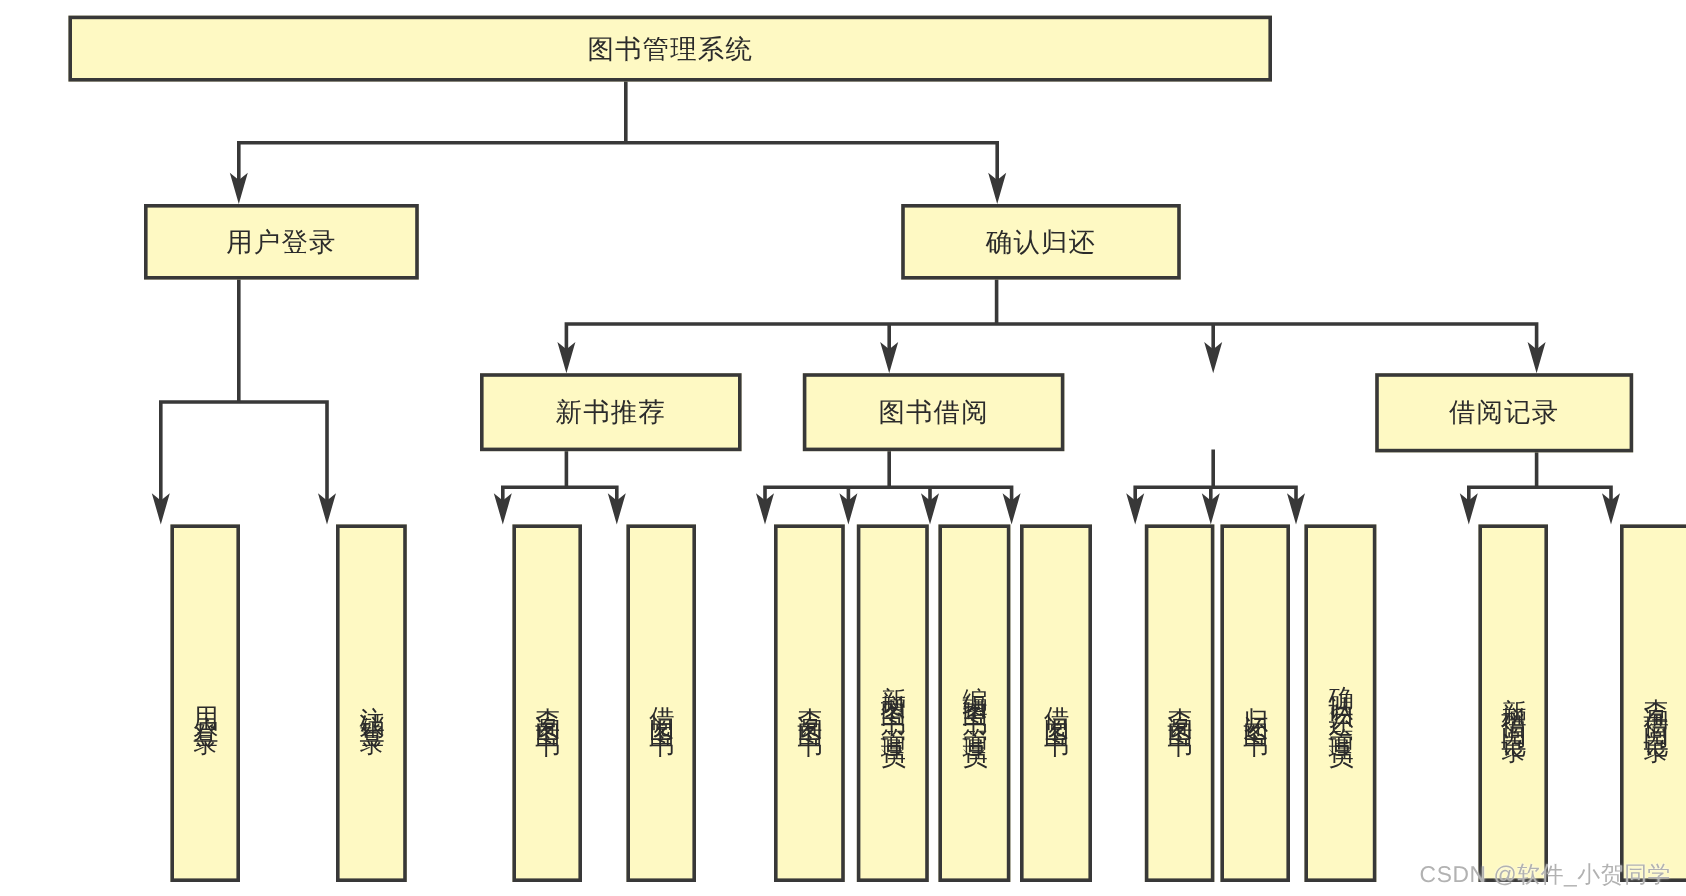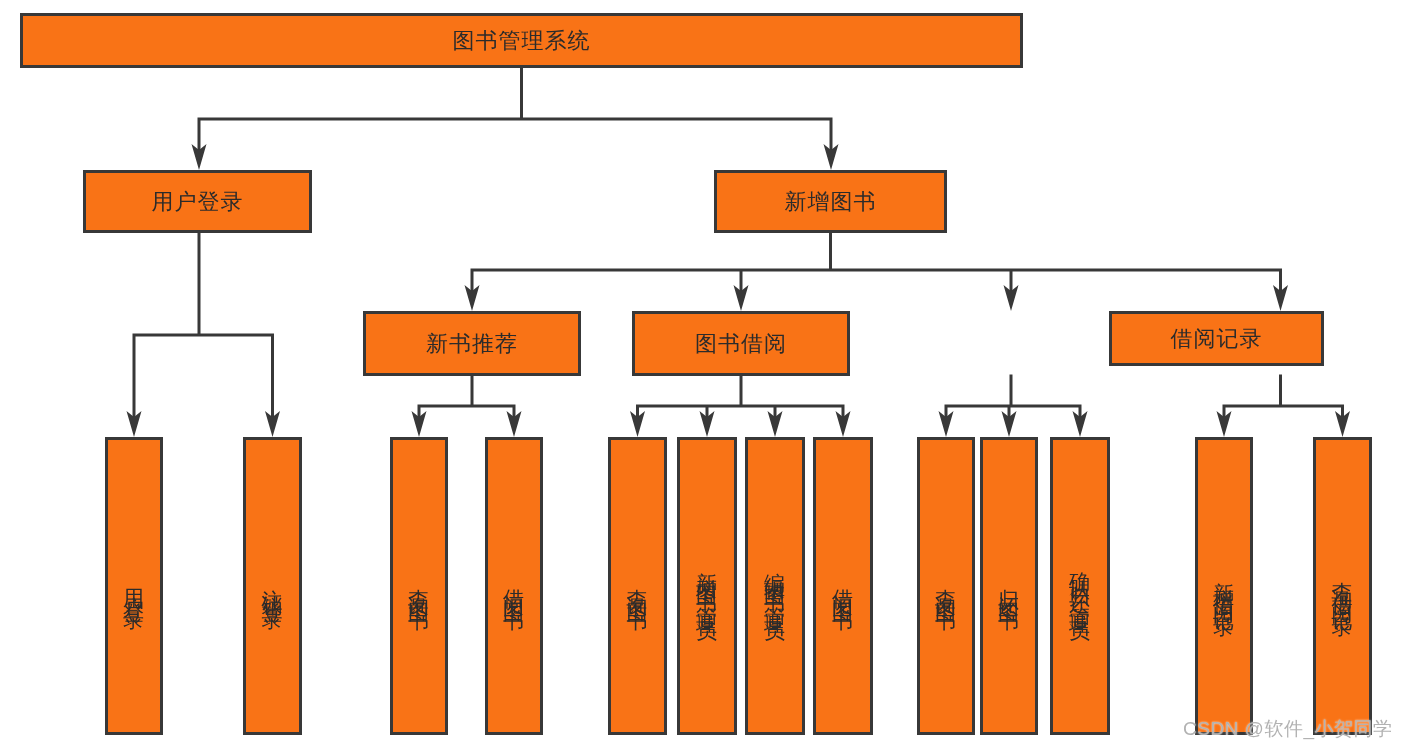--- a/index.html
+++ b/index.html
@@ -2,23 +2,23 @@
 <html style="--line: #383838; --ink: #2b2b2b; --bg: #ffffff; --wm: #b2b2b2;"><head>
 <meta charset="utf-8">
 <style>
   html,body{margin:0;padding:0;background:#fff;}
   .canvas{
     position:relative;width:1405px;height:747px;background:var(--bg,#fff);
     font-family:"Liberation Sans","DejaVu Sans",sans-serif;overflow:hidden;
   }
   .connectors{position:absolute;left:0;top:0;z-index:1;}
   .node{
-    position:absolute;box-sizing:border-box;background:#f97316;
+    position:absolute;box-sizing:border-box;background:#fef9c3;
     border:3px solid var(--line,#383838);color:var(--ink,#2b2b2b);
-    display:flex;align-items:center;justify-content:center;z-index:2;
+    display:flex;align-items:center;justify-content:center;z-index:2;margin-left:37px;
   }
   .node.h{font-size:22px;letter-spacing:1px;white-space:nowrap;}
   .node.v{top:437px;height:298px;}
   .node.v span{
     writing-mode:vertical-rl;text-orientation:mixed;
     font-size:21px;line-height:1;letter-spacing:7px;
   }
   .watermark{
     position:absolute;left:1183px;top:716px;z-index:5;
     font-size:19px;letter-spacing:.5px;color:var(--wm,#b2b2b2);
@@ -55,25 +55,25 @@
       <path d="M 1001.5 411 L 1009 437 L 1016.5 411 L 1009 417 Z" fill="#383838"></path>
       <path d="M 1072.5 411 L 1080 437 L 1087.5 411 L 1080 417 Z" fill="#383838"></path>
       <path d="M 1280.5 376 V 406 M 1224 406 H 1342.5 M 1224 406 V 419 M 1342.5 406 V 419" fill="none" stroke="#383838" stroke-width="3" stroke-linecap="square"></path>
       <path d="M 1216.5 411 L 1224 437 L 1231.5 411 L 1224 417 Z" fill="#383838"></path>
       <path d="M 1335 411 L 1342.5 437 L 1350 411 L 1342.5 417 Z" fill="#383838"></path>
     </svg>
 
   <div class="node h" style="left:20px;top:13px;width:1003px;height:55px">图书管理系统</div>
 
   <div class="node h" style="left:83px;top:170px;width:229px;height:63px">用户登录</div>
-  <div class="node h" style="left:714px;top:170px;width:233px;height:63px">新增图书</div>
+  <div class="node h" style="left:714px;top:170px;width:233px;height:63px">确认归还</div>
 
   <div class="node h" style="left:363px;top:311px;width:218px;height:65px">新书推荐</div>
   <div class="node h" style="left:632px;top:311px;width:218px;height:65px">图书借阅</div>
-  <div class="node h" style="left:1109px;top:311px;width:215px;height:55px">借阅记录</div>
+  <div class="node h" style="left:1109px;top:311px;width:215px;height:66px">借阅记录</div>
 
   <div class="node v" style="left:105px;width:58px">
     <span>用户登录</span>
     </div>
   <div class="node v" style="left:243px;width:59px">
     <span>注销登录</span>
     </div>
 
   <div class="node v" style="left:390px;width:58px">
     <span>查询图书</span>

